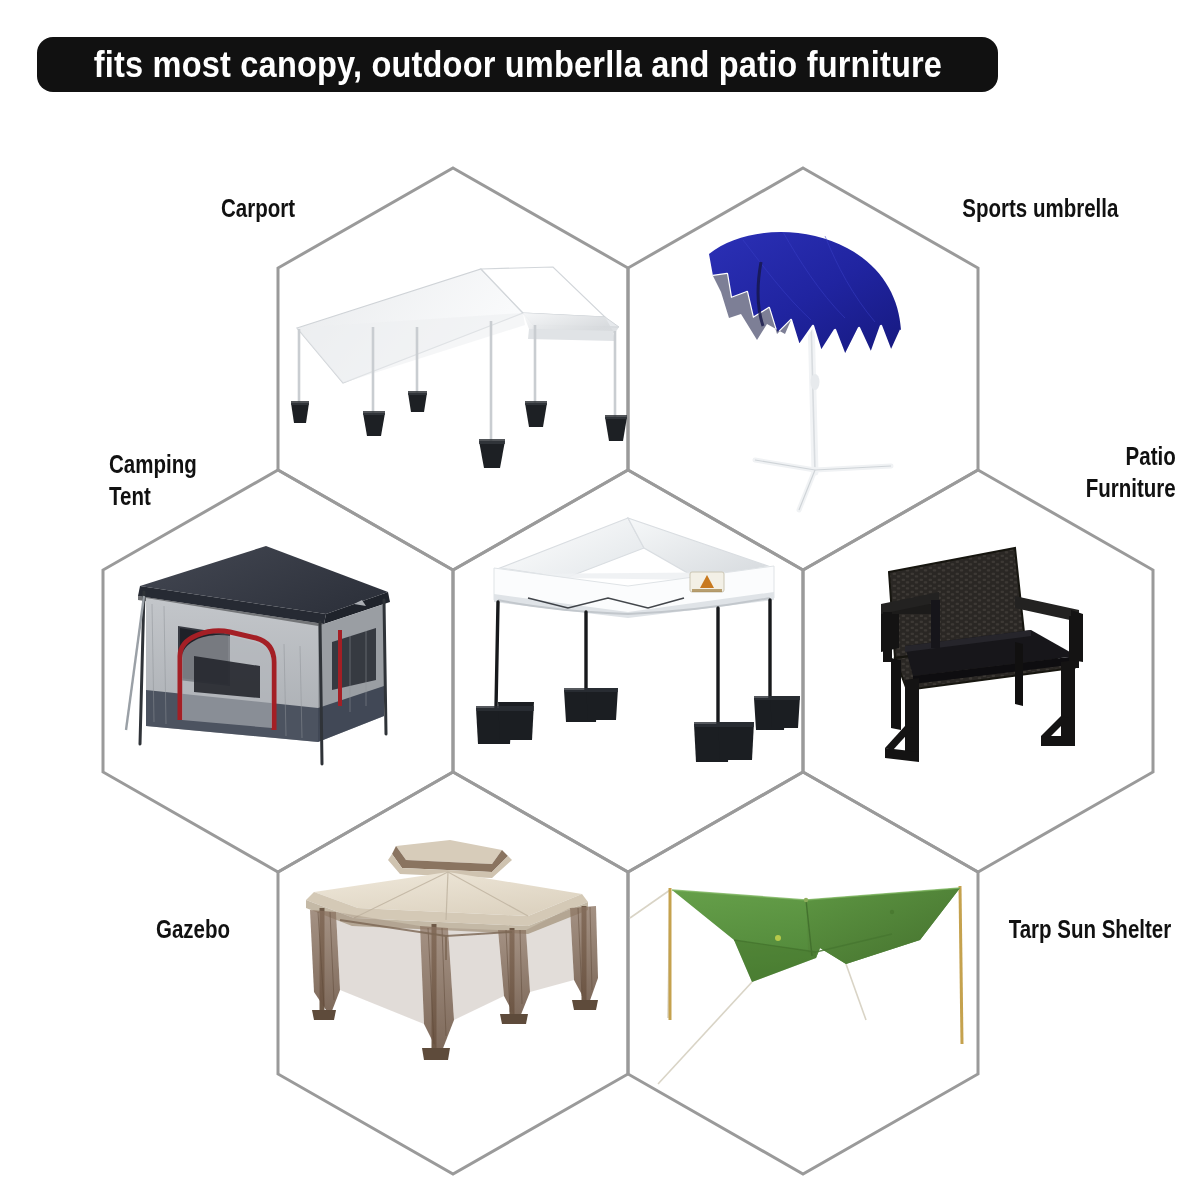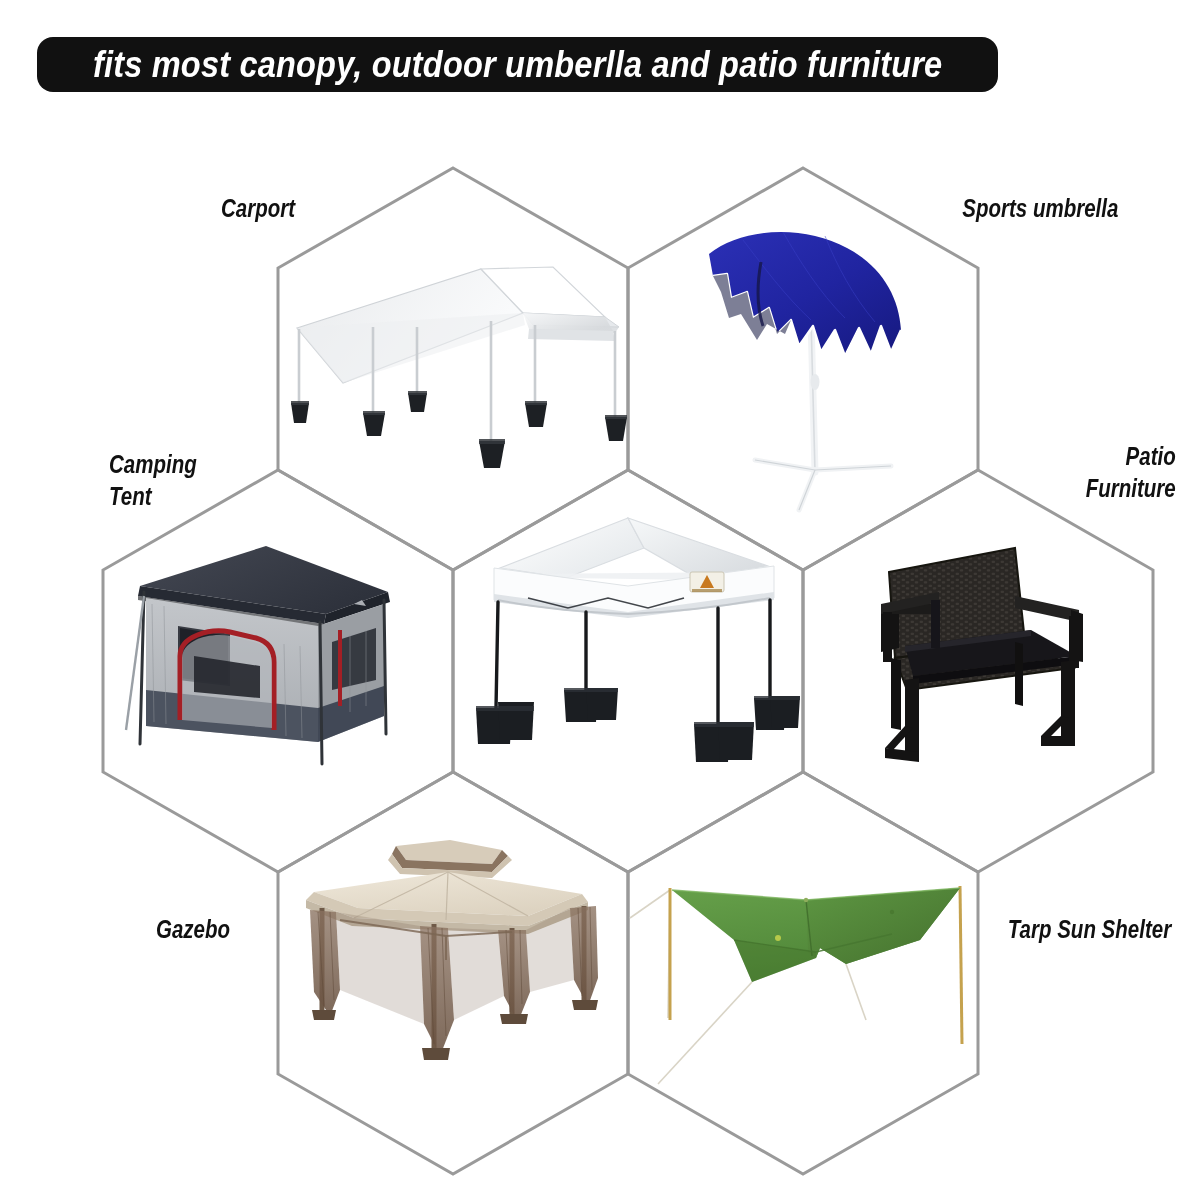--- a/index.html
+++ b/index.html
@@ -4,21 +4,21 @@
 <title>Canopy Weight Bags — Compatible Uses</title>
 <style>
   html,body{margin:0;padding:0;}
   body{
     width:1200px;height:1200px;
     background:#ffffff;
     font-family:"Liberation Sans", sans-serif;
     overflow:hidden;
     position:relative;
   }
-  #stage{position:absolute;left:0;top:0;width:1200px;height:1200px;font-style:italic;}
+  #stage{position:absolute;left:0;top:0;width:1200px;height:1200px;}
 
   
   .banner{
     position:absolute;left:37px;top:37px;width:961px;height:55px;
     background:#111111;border-radius:16px;
     display:flex;align-items:center;justify-content:center;
   }
   .banner-text{
     color:#ffffff;
     font-size:37px;

